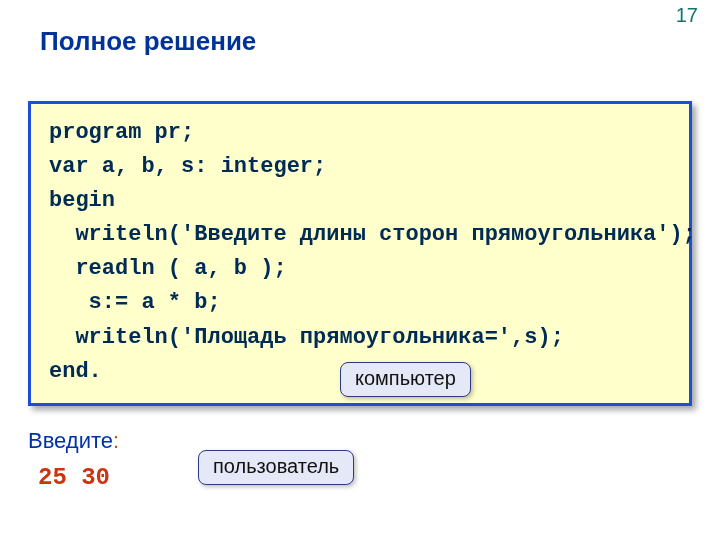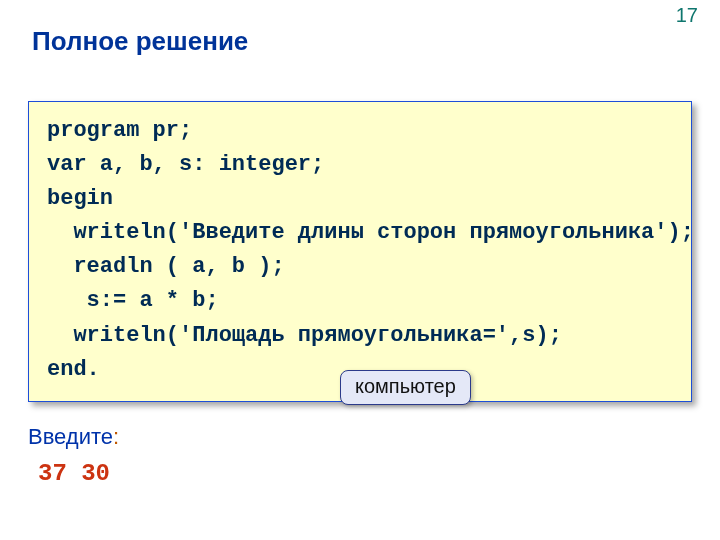--- a/index.html
+++ b/index.html
@@ -23,25 +23,25 @@
     position: absolute;
     top: 4px;
     right: 22px;
     font-size: 20px;
     color: #0f766e;
   }
   .title {
     color: #003399;
     font-size: 26px;
     font-weight: bold;
-    margin: 12px 0 14px 4px;
+    margin: 12px 0 14px 12px;
   }
   .code-box {
     background: #ffffcc;
-    border: 1px solid #1d4ed8;
+    border: 3px solid #1d4ed8;
     box-shadow: 4px 4px 6px rgba(0,0,0,0.35);
     padding: 12px 18px 14px 18px;
     font-family: "Courier New", Courier, monospace;
     font-size: 22px;
     line-height: 1.55;
     color: #002b55;
     font-weight: bold;
     white-space: pre;
     margin-bottom: 22px;
     margin-top: 44px;
@@ -64,21 +64,21 @@
   .callout {
     position: absolute;
     background: #e4e8f7;
     border: 1px solid #2b3a8a;
     border-radius: 8px;
     padding: 4px 14px 6px 14px;
     font-size: 20px;
     color: #111;
     box-shadow: 2px 2px 4px rgba(0,0,0,0.25);
   }
-  .callout-computer { top: 370px; left: 340px; }
+  .callout-computer { top: 362px; left: 340px; }
   .callout-user     { top: 450px; left: 198px; }
 </style>
 </head>
 <body>
 
 <div class="slide">
 
   <div class="page-num">17</div>
 
   <div class="title">Полное решение</div>
@@ -90,18 +90,19 @@
 <span>  readln ( a, b );</span>
 <span>   s:= a * b;</span>
 <span>  writeln('Площадь прямоугольника=',s);</span>
 <span>end.</span></div>
 
   <div class="protocol-label">
     <span>Введите</span><span class="colon">:</span>
   </div>
 
   <div class="protocol-block">
-    <div class="user-input"> 37 30</div>
+    <div class="user-input"> 25 30</div>
   </div>
 
   <div class="callout callout-computer">компьютер</div>
+  <div class="callout callout-user">пользователь</div>
 
 </div>
 
 </body></html>

